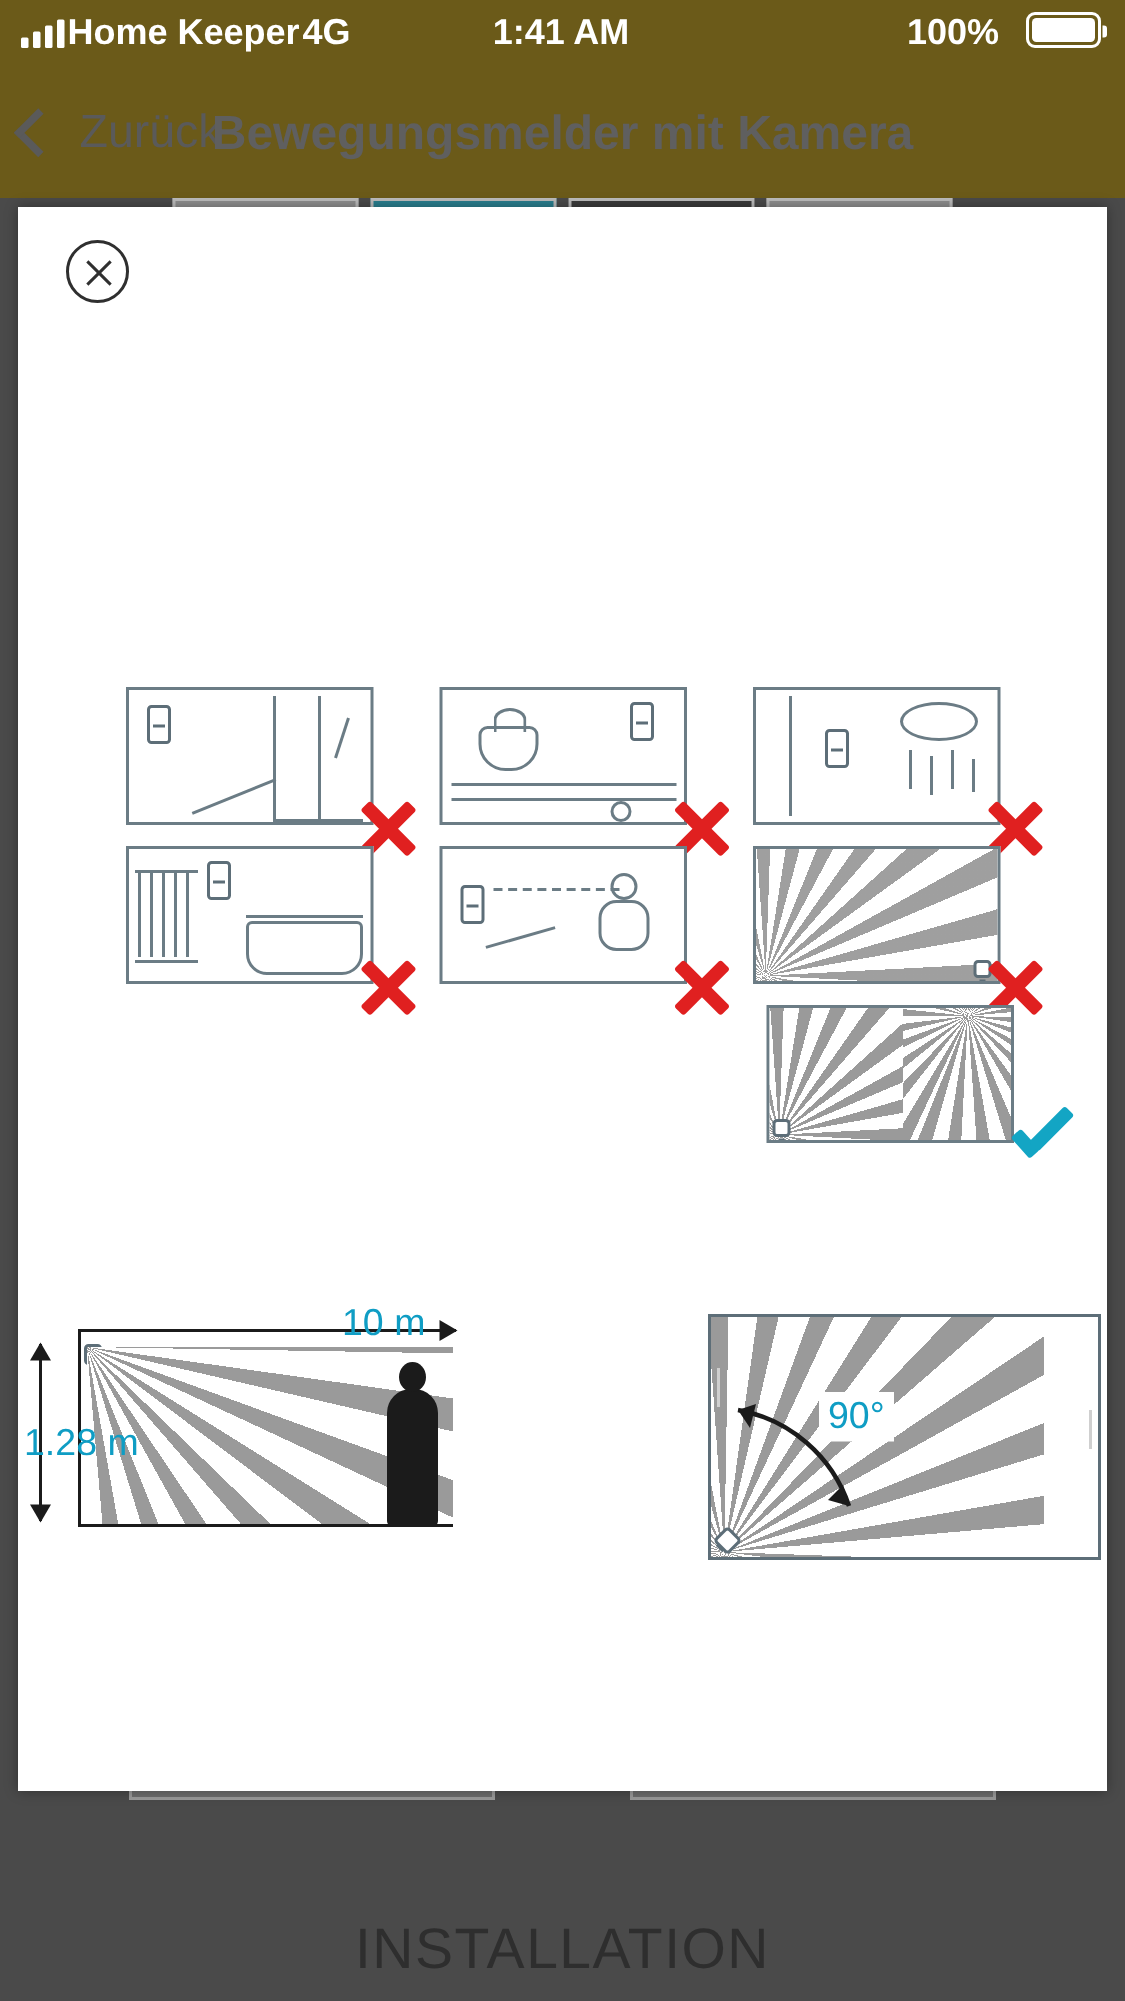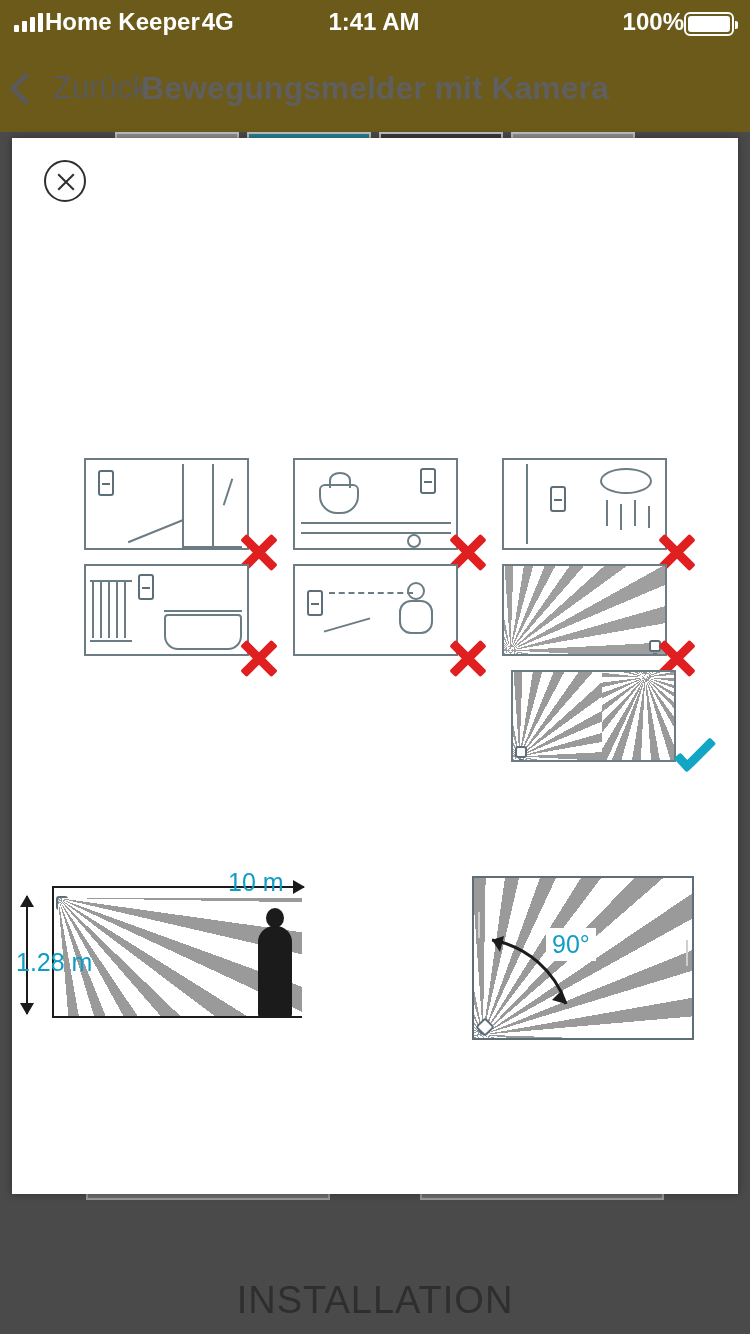--- a/index.html
+++ b/index.html
@@ -58,23 +58,23 @@
   .signal i:nth-child(2) { height: 11px; }
   .signal i:nth-child(3) { height: 15px; }
   .signal i:nth-child(4) { height: 19px; }
   .sb-center {
     flex: 1;
     text-align: center;
   }
   .sb-right {
     width: 300px;
     display: flex;
-    align-items: flex-end;
+    align-items: flex-start;
     justify-content: flex-end;
-    gap: 0;
+    gap: 18px;
     margin-right: 16px;
   }
   .battery {
     position: relative;
     width: 50px;
     height: 24px;
     border: 2px solid #ffffff;
     border-radius: 6px;
     box-sizing: border-box;
   }
@@ -376,21 +376,21 @@
     position: absolute;
     left: 40px;
     top: 10px;
     width: 400px;
     height: 180px;
   }
   #diagram-top {
     position: absolute;
     left: 460px;
     top: 18px;
-    width: 222px;
+    width: 262px;
     height: 164px;
     border: 2px solid #5d6e78;
     box-sizing: border-box;
     overflow: hidden;
   }
   .dim-label {
     position: absolute;
     color: #0f9dc4;
     font-size: 25px;
   }

